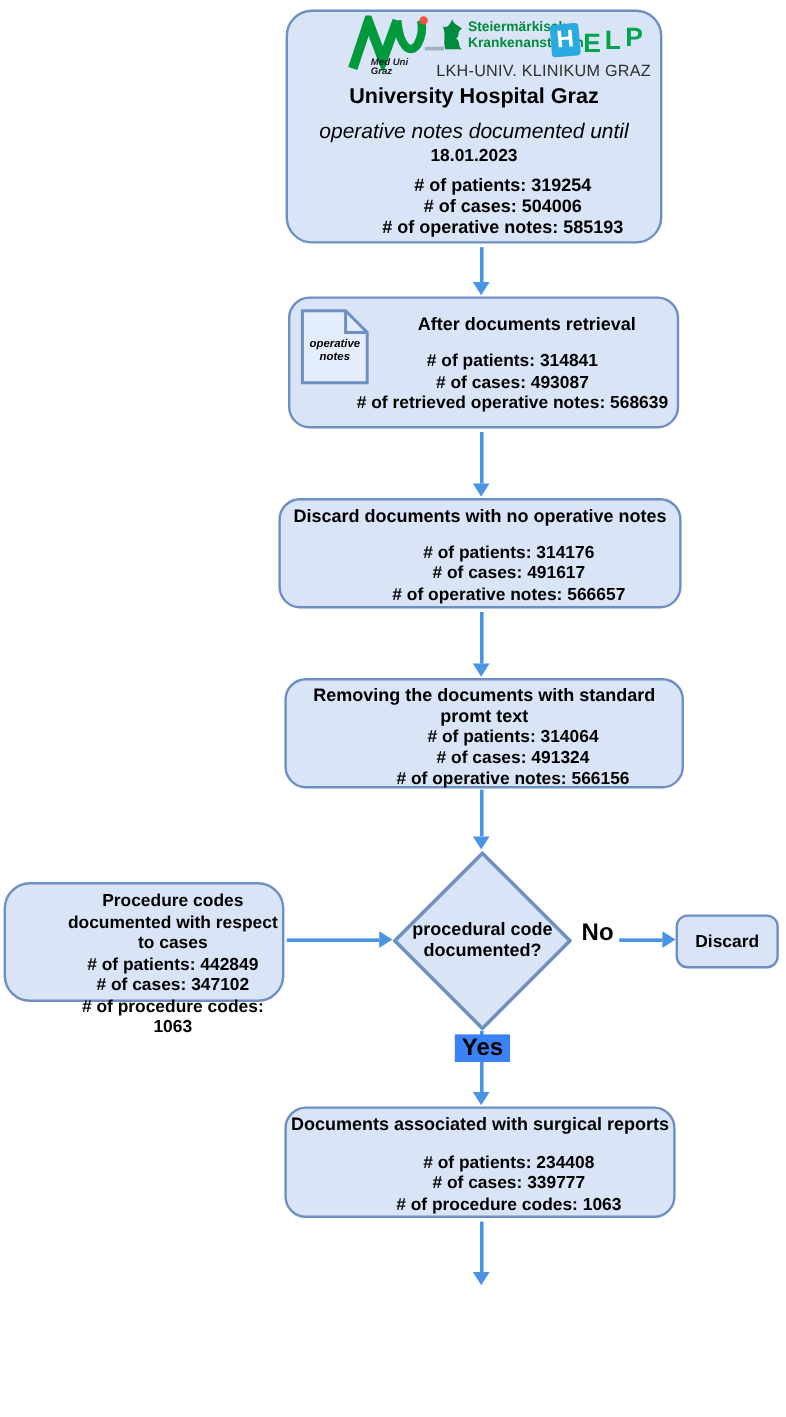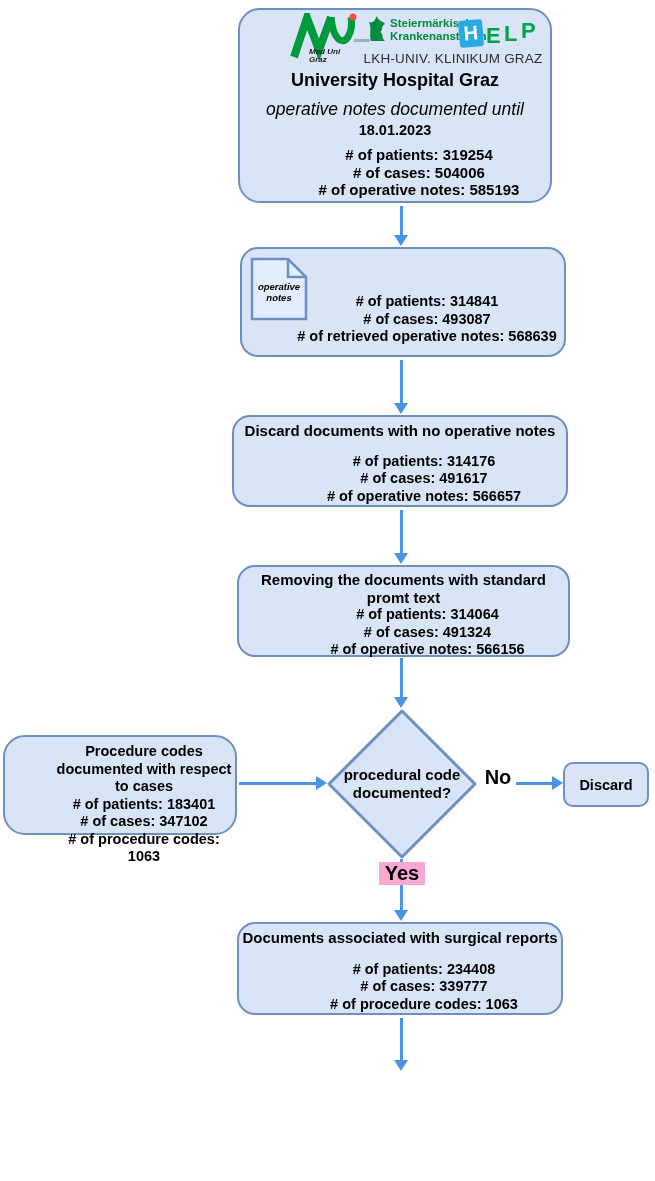--- a/index.html
+++ b/index.html
@@ -89,20 +89,21 @@
     <div class="abs" style="left:8px;top:8px;width:58px;height:64px;">
       <svg width="58" height="64" viewBox="0 0 58 64">
         <path d="M2,2 H38 L56,20 V62 H2 Z" fill="#e4edfb" stroke="var(--box-border)" stroke-width="2.5"></path>
         <path d="M38,2 V20 H56" fill="none" stroke="var(--box-border)" stroke-width="2.5"></path>
       </svg>
       <div class="doc-label">
         <div>operative</div>
         <div>notes</div>
       </div>
     </div>
+    <div class="abs title15" style="left:76px;right:4px;top:13px;">After documents retrieval</div>
     <div class="abs ctr stats" style="top:44px;">
       <div># of patients: 314841</div>
       <div># of cases: 493087</div>
       <div># of retrieved operative notes: 568639</div>
     </div>
   </div>
 
   <div class="vline" style="top:360px;height:43px;"></div>
   <div class="vhead" style="top:403px;"></div>
 
@@ -127,21 +128,21 @@
       <div># of operative notes: 566156</div>
     </div>
   </div>
 
   <div class="vline" style="top:658px;height:39px;"></div>
   <div class="vhead" style="top:697px;"></div>
 
   <div class="node" style="left:3px;top:735px;width:234px;height:100px;border-radius:22px;padding-top:6px;">
     <div class="stats" style="max-width:212px;margin:0 auto;">Procedure codes documented with respect to cases</div>
     <div class="stats">
-      <div># of patients: 183401</div>
+      <div># of patients: 442849</div>
       <div># of cases: 347102</div>
       <div># of procedure codes: 1063</div>
     </div>
   </div>
 
   <div class="hline" style="left:239px;width:77px;"></div>
   <div class="hhead" style="left:316px;"></div>
 
   <svg class="abs" style="left:326px;top:708px;" width="152" height="152" viewBox="0 0 152 152">
     <polygon points="76,3 149,76 76,149 3,76" fill="var(--box-fill)" stroke="var(--box-border)" stroke-width="3" stroke-linejoin="round"></polygon>
@@ -155,21 +156,21 @@
   <div class="hline" style="left:516px;width:36px;"></div>
   <div class="hhead" style="left:552px;"></div>
 
   <div class="node" style="left:563px;top:762px;width:86px;height:45px;border-radius:10px;display:flex;
               align-items:center;justify-content:center;font-size:14.5px;">
     <span>Discard</span>
   </div>
 
   <div class="vline" style="top:859px;height:51px;"></div>
   <div class="vhead" style="top:910px;"></div>
-  <div class="branch-label" style="left:379px;top:862px;width:46px;text-align:center;background:#f9a8d4;">Yes</div>
+  <div class="branch-label" style="left:379px;top:862px;width:46px;text-align:center;background:#3b82f6;">Yes</div>
 
   <div class="node" style="left:237px;top:922px;width:326px;height:93px;border-radius:18px;padding-top:5px;">
     <div class="title15">Documents associated with surgical reports</div>
     <div class="gap14"></div>
     <div class="stats">
       <div># of patients: 234408</div>
       <div># of cases: 339777</div>
       <div># of procedure codes: 1063</div>
     </div>
   </div>

